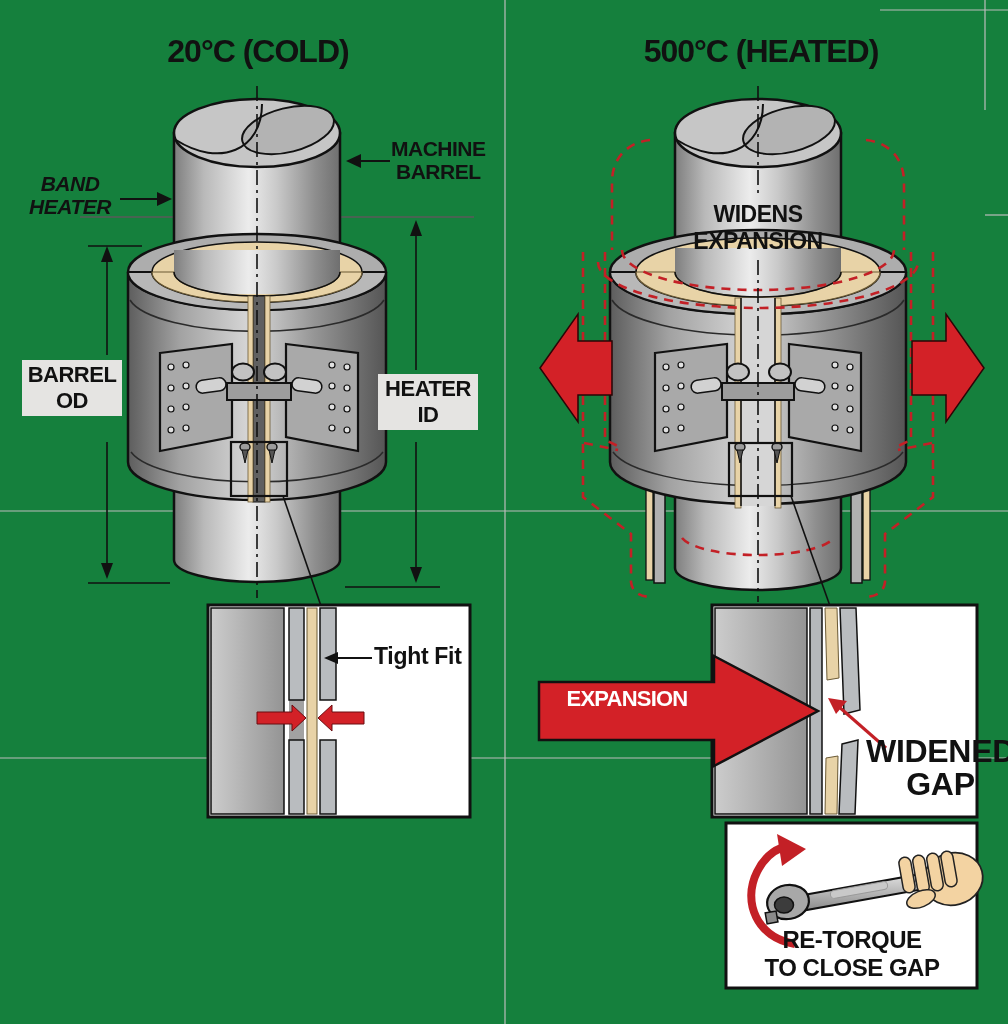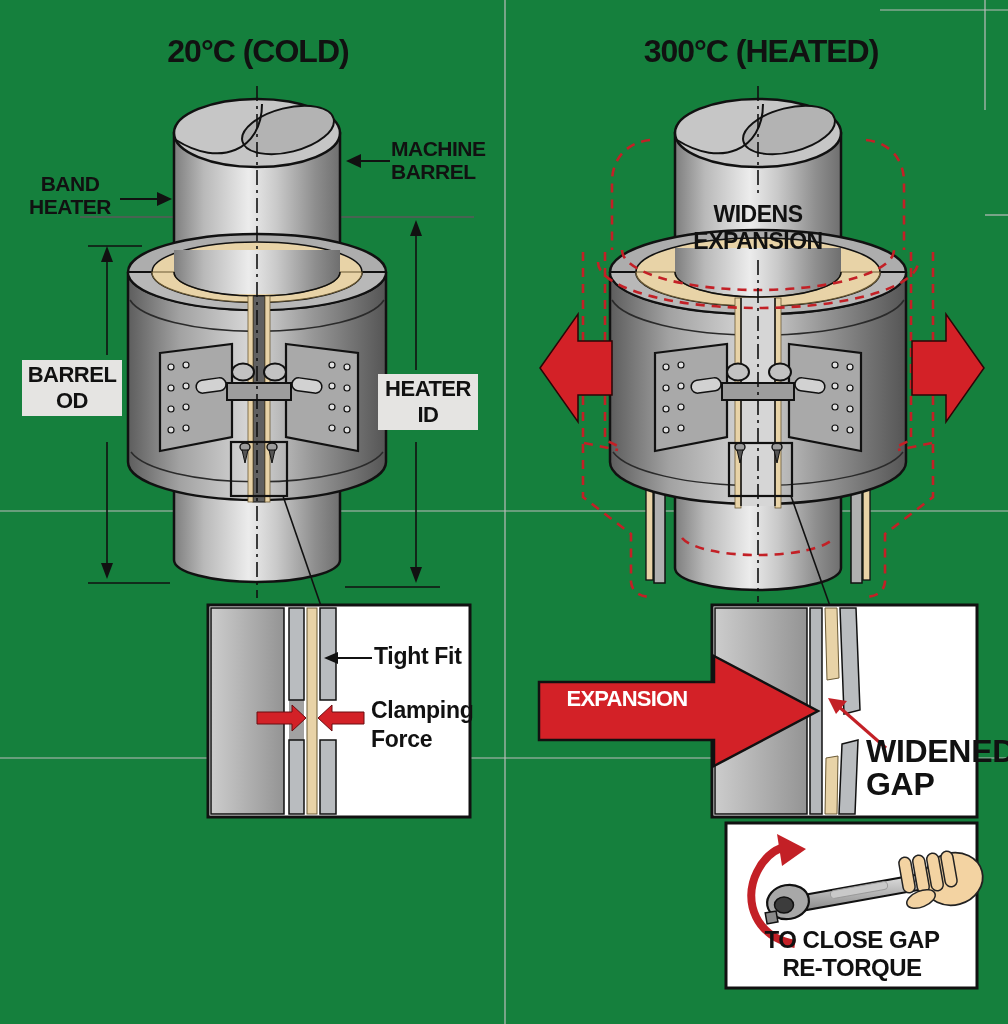--- a/index.html
+++ b/index.html
@@ -3,21 +3,21 @@
 <meta charset="utf-8">
 <style>
   html,body{margin:0;padding:0;background:#cfcfcf;}
   .canvas{
     position:relative;width:1008px;height:1024px;overflow:hidden;
     background:#15803d;
     font-family:"Liberation Sans", sans-serif;
     color:#111;
   }
   .art{position:absolute;left:0;top:0;}
-  .lbl{position:absolute;font-weight:700;letter-spacing:-0.5px;line-height:1.08;white-space:nowrap;}
+  .lbl{position:absolute;font-weight:700;letter-spacing:-0.5px;line-height:1.08;white-space:nowrap;text-align:center;}
   .lbl div{white-space:nowrap;}
   .title{font-size:32px;letter-spacing:-1px;text-align:center;}
   .callout{font-size:21px;}
   .dim{font-size:22px;line-height:26px;text-align:center;background:#e5e4e2;padding:2px 0;}
   .thin{font-weight:700;letter-spacing:-0.3px;}
   .center{text-align:center;}
 </style>
 </head>
 <body>
 
@@ -298,23 +298,23 @@
       <rect x="901" y="857" width="12" height="36" rx="6" transform="rotate(-10 907 875)" fill="#f3d3a2" stroke-width="1.5"></rect>
       <rect x="915" y="855" width="12" height="38" rx="6" transform="rotate(-10 921 874)" fill="#f3d3a2" stroke-width="1.5"></rect>
       <rect x="929" y="853" width="12" height="38" rx="6" transform="rotate(-10 935 872)" fill="#f3d3a2" stroke-width="1.5"></rect>
       <rect x="943" y="851" width="12" height="36" rx="6" transform="rotate(-10 949 869)" fill="#f3d3a2" stroke-width="1.5"></rect>
       <ellipse cx="921" cy="899" rx="15" ry="8" transform="rotate(-22 921 899)" fill="#f3d3a2" stroke-width="1.5"></ellipse>
     </g>
   </g>
 </svg>
 
 <div class="lbl title" style="left:108px;top:34px;width:300px;">20°C (COLD)</div>
-<div class="lbl title" style="left:611px;top:34px;width:300px;">300°C (HEATED)</div>
-
-<div class="lbl callout center" style="left:24px;top:173px;width:92px;">
+<div class="lbl title" style="left:611px;top:34px;width:300px;">500°C (HEATED)</div>
+
+<div class="lbl callout center" style="left:24px;top:173px;width:92px;font-style:italic;">
   <div>BAND</div>
   <div>HEATER</div>
 </div>
 
 <div class="lbl callout" style="left:391px;top:138px;">
   <div>MACHINE</div>
   <div>BARREL</div>
 </div>
 
 <div class="lbl dim" style="left:22px;top:360px;width:100px;">
@@ -327,32 +327,28 @@
   <div>ID</div>
 </div>
 
 <div class="lbl center" style="left:657px;top:201px;width:202px;font-size:23px;line-height:27px;">
   <div>WIDENS</div>
   <div>EXPANSION</div>
 </div>
 
 <div class="lbl thin" style="left:374px;top:644px;font-size:23px;">Tight Fit</div>
 
-<div class="lbl thin" style="left:371px;top:696px;font-size:23px;line-height:29px;">
-  <div>Clamping</div>
-  <div>Force</div>
-</div>
 
 <div class="lbl center" style="left:542px;top:686px;width:170px;font-size:22px;line-height:26px;color:#fff;letter-spacing:-0.8px;">
   <div>EXPANSION</div>
 </div>
 
 <div class="lbl thin" style="left:866px;top:735px;font-size:32px;line-height:33px;">
   <div>WIDENED</div>
   <div>GAP</div>
 </div>
 
 <div class="lbl center" style="left:730px;top:926px;width:244px;font-size:24px;line-height:28px;">
+  <div>RE-TORQUE</div>
   <div>TO CLOSE GAP</div>
-  <div>RE-TORQUE</div>
 </div>
 
 </div>
 
 </body></html>

